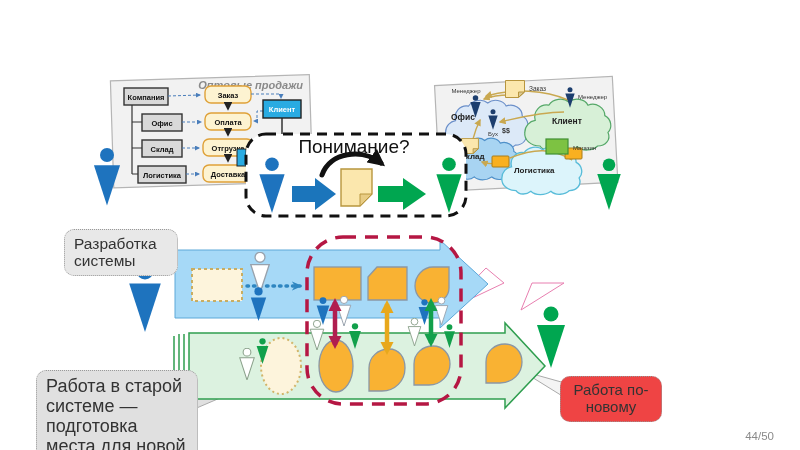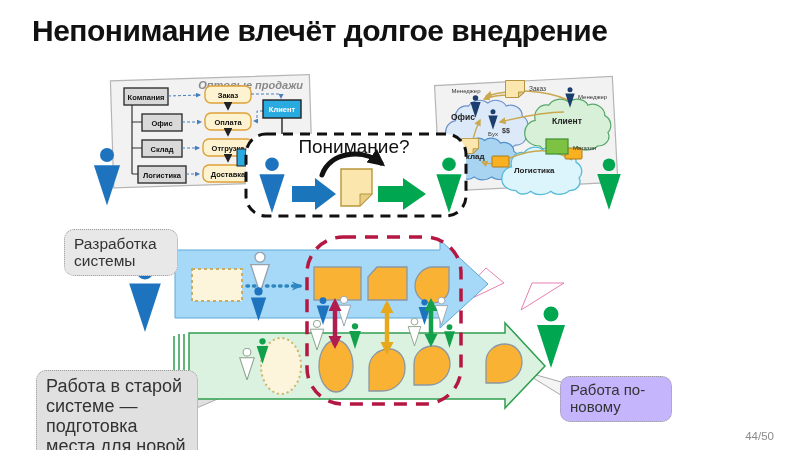--- a/index.html
+++ b/index.html
@@ -8,29 +8,28 @@
   .title{position:absolute;left:32px;top:14px;font-size:30px;font-weight:bold;color:#111;
          letter-spacing:-0.5px;white-space:nowrap;}
   svg.layer{position:absolute;left:0;top:0;z-index:1;}
   svg text{font-family:"Liberation Sans",sans-serif;}
   .bubble{position:absolute;z-index:2;border:1.5px dotted #999;border-radius:10px;
           padding:5px 9px;font-size:15px;line-height:1.12;color:#333;box-sizing:border-box;}
   .bubble.dev{left:64px;top:229px;width:114px;background:#e8e8e8;font-size:15.5px;}
   .bubble.old{left:36px;top:370px;width:162px;background:#e0e0e0;font-size:18px;}
   .bubble.long{left:478px;top:220px;width:150px;background:#fff;border-color:#e87fb0;
                color:#cc0066;font-size:14.5px;}
-  .bubble.new{left:560px;top:376px;width:112px;background:#c4b5fd;font-size:15px;}
+  .bubble.new{left:560px;top:376px;width:102px;background:#ef4444;font-size:15px;text-align:center;}
   .pagenum{position:absolute;right:26px;bottom:8px;z-index:2;font-size:11.5px;color:#8a8a8a;}
 </style>
 </head>
 <body>
 
 <div class="slide">
 
-  <div class="title">Непонимание влечёт долгое внедрение</div>
 
   <svg class="layer" width="800" height="450" viewBox="0 0 800 450">
     <defs>
       <marker id="mBlk" viewBox="0 0 10 10" refX="8" refY="5" markerWidth="5.5" markerHeight="5.5" orient="auto-start-reverse">
           <path d="M0,0 L10,5 L0,10 Z" fill="#222"></path>
         </marker>
       <marker id="mBlkArc" viewBox="0 0 10 10" refX="7" refY="5" markerWidth="3.4" markerHeight="3.4" orient="auto">
           <path d="M0,0 L10,5 L0,10 Z" fill="#111"></path>
         </marker>
       <marker id="mDashBlue" viewBox="0 0 10 10" refX="8" refY="5" markerWidth="5" markerHeight="5" orient="auto">

